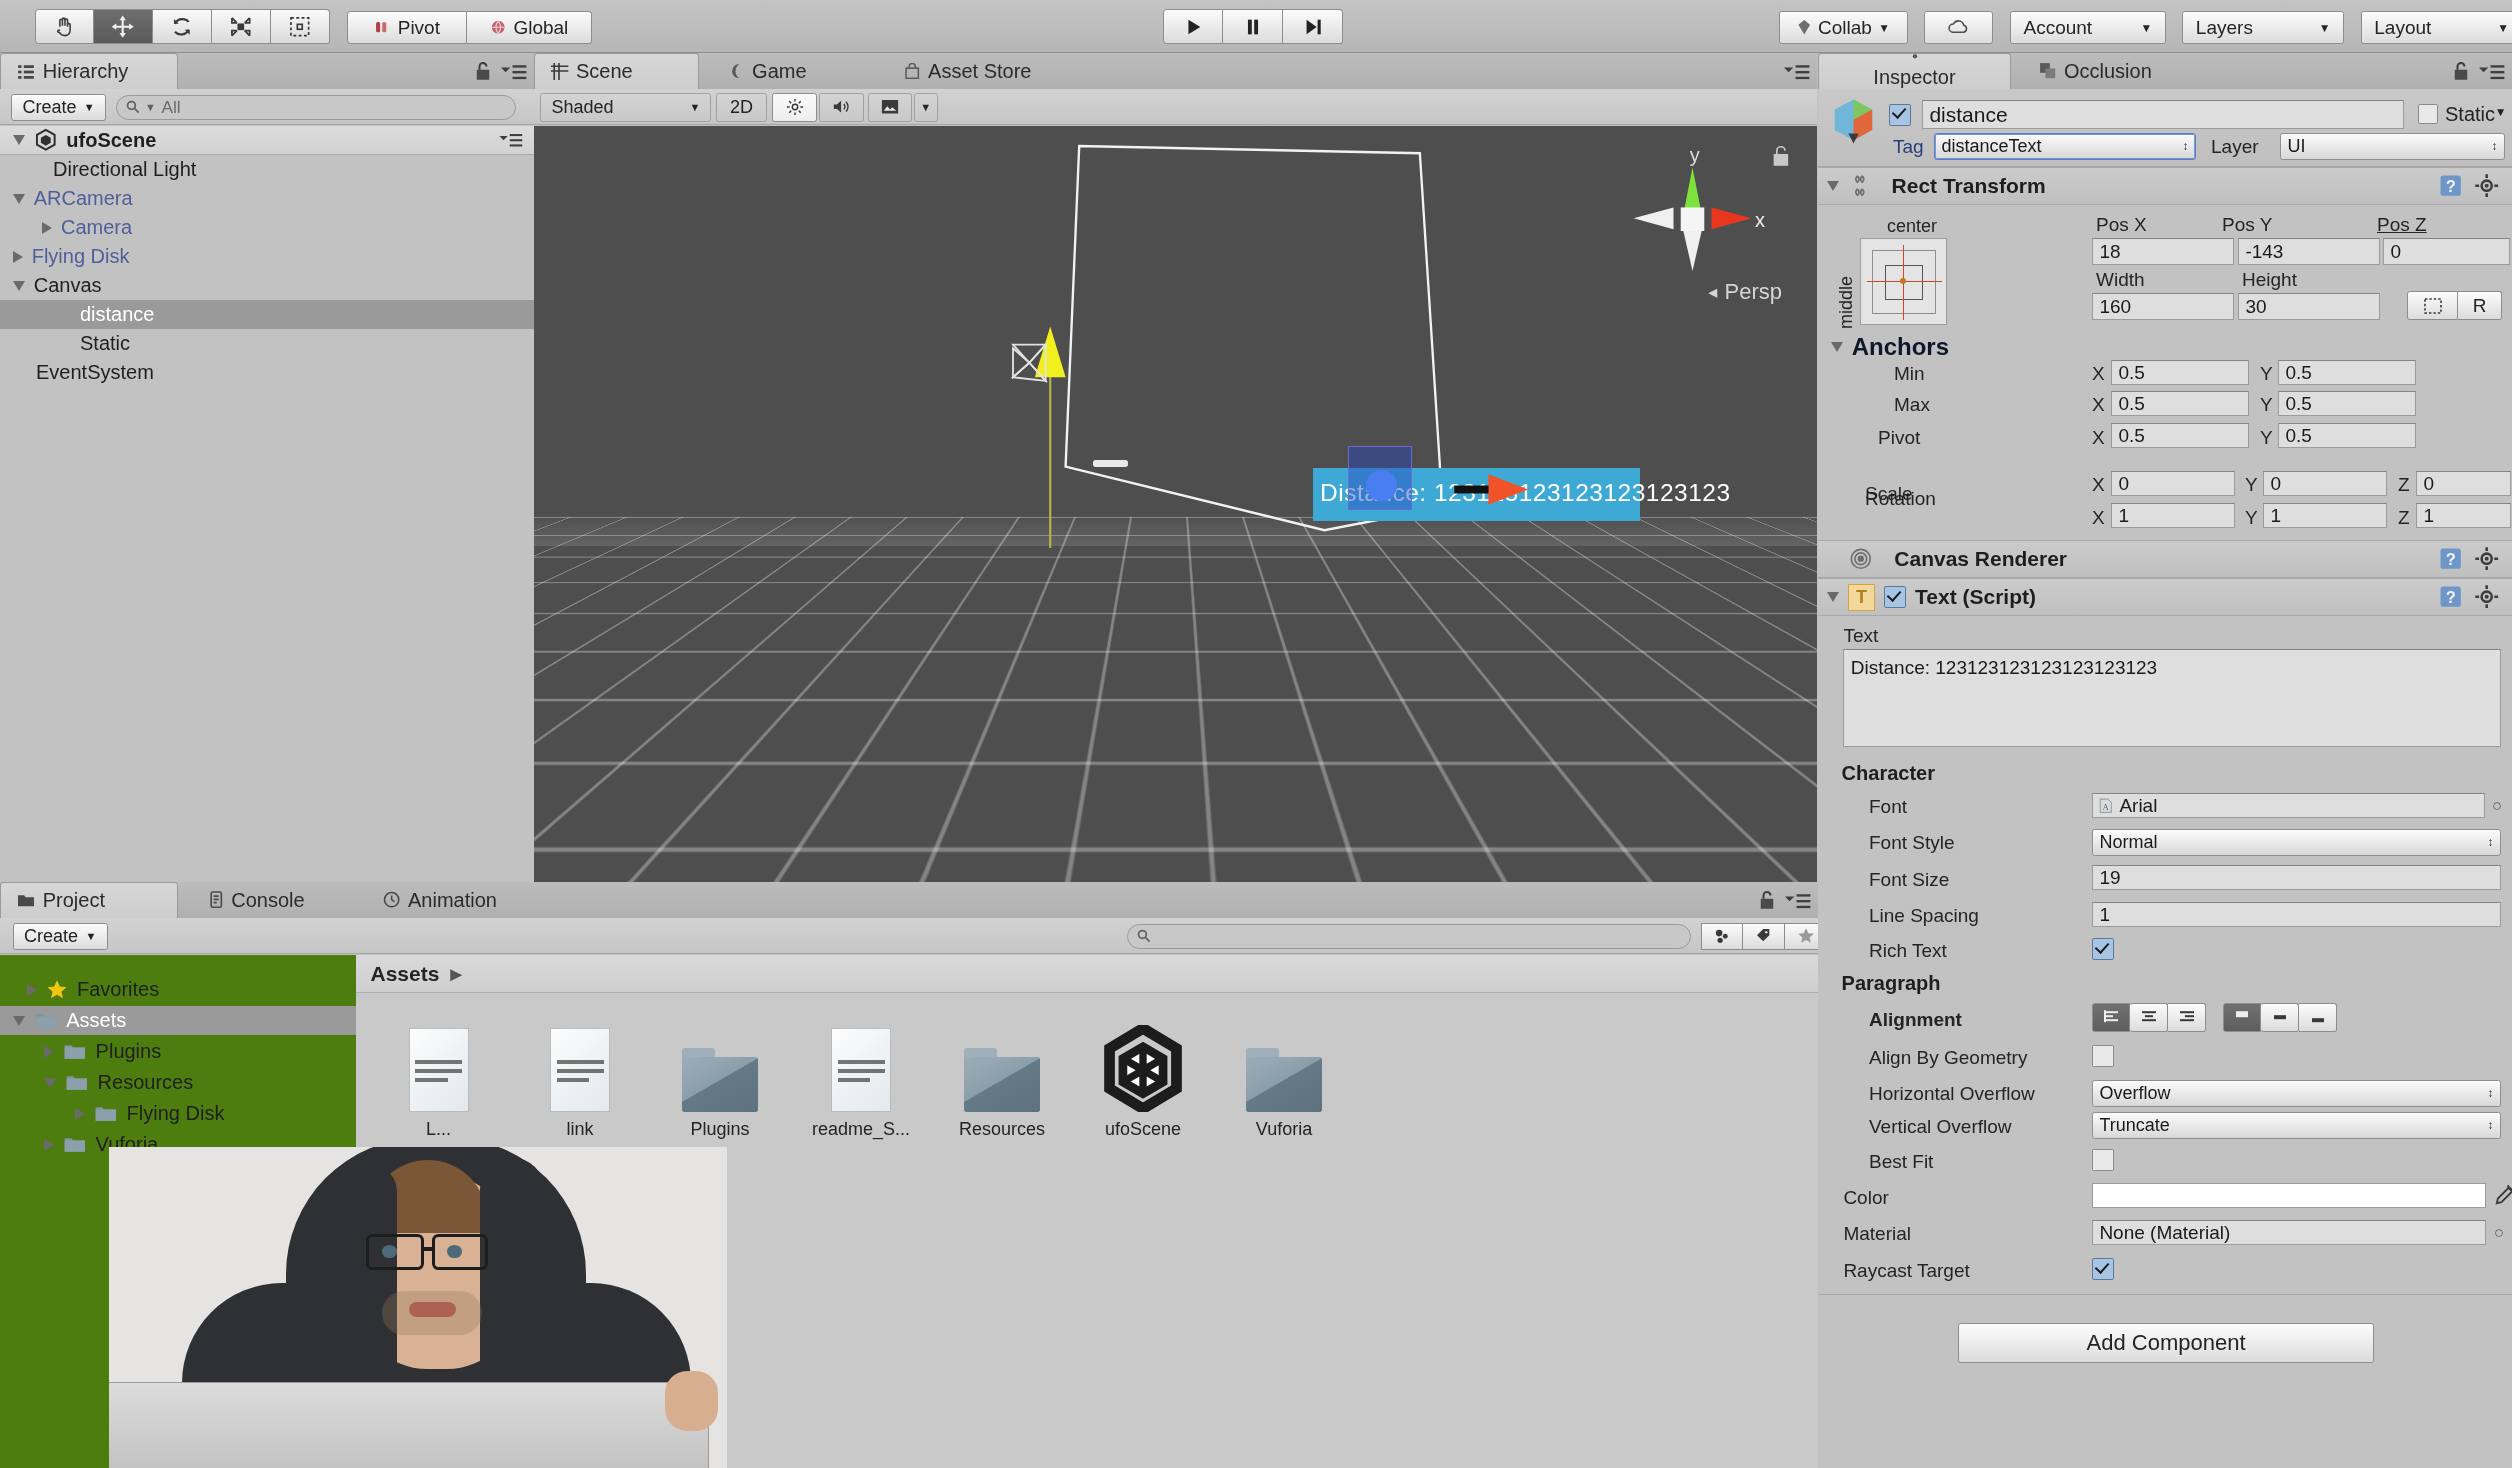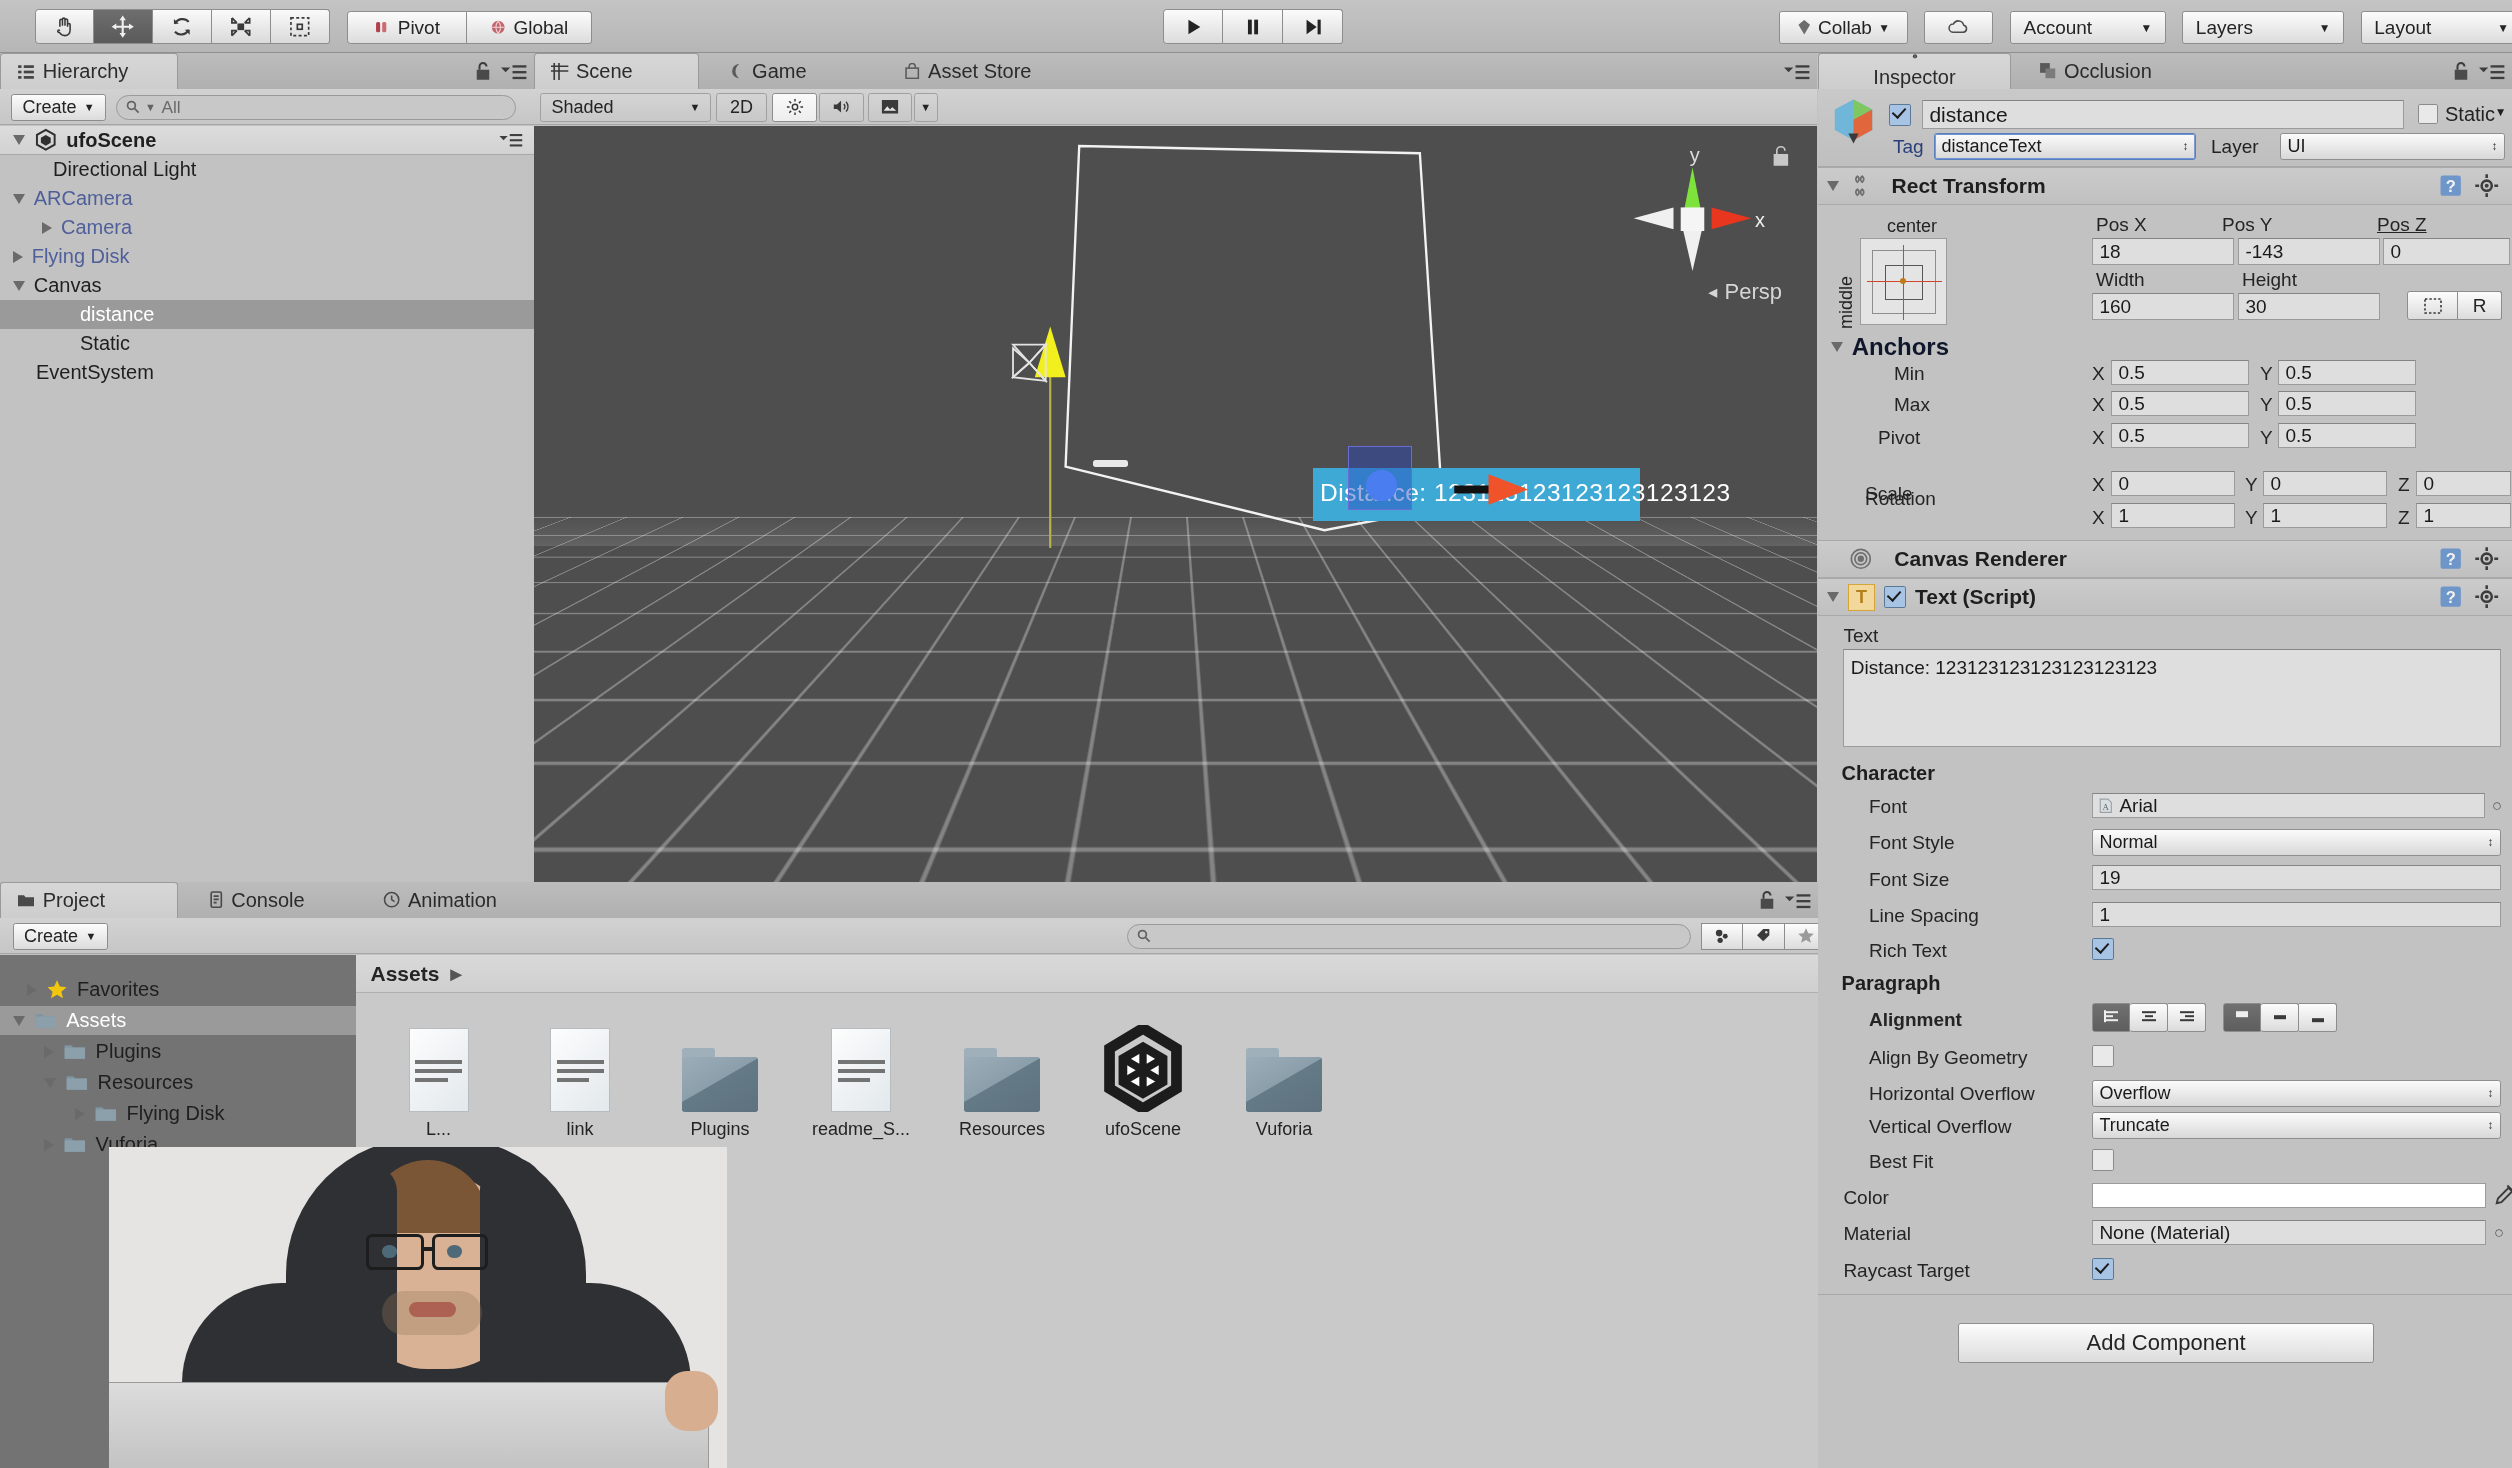--- a/index.html
+++ b/index.html
@@ -138,21 +138,21 @@
       repeating-linear-gradient(to right, rgba(255,255,255,.30) 0 1.8px, transparent 1.8px 56px),
       repeating-linear-gradient(to bottom, rgba(255,255,255,.30) 0 1.8px, transparent 1.8px 45px);
     transform: perspective(564px) rotateX(68deg);
     transform-origin: 50% 0%;
   }
   #horizon { position:absolute; left:0; top:387px; width:1283px; height:33px;
              background: linear-gradient(rgba(90,90,90,0), rgba(108,108,108,.7)); }
 
   
   #project { left: 0; top: 882px; width: 1818px; height: 587px; background: #c2c2c2; }
-  #projtree { position: absolute; left: 0; top: 73px; width: 356px; height: 514px; background:#737373; }
+  #projtree { position: absolute; left: 0; top: 73px; width: 356px; height: 514px; background:#4d7c0f; }
   .prow {
     position: absolute; left: 0; width: 356px; height: 29px;
     display: flex; align-items: center; font-size: 20px; white-space: nowrap;
   }
   .prow.sel { background: #9a9a9a; color: #fff; }
   #projgrid { position: absolute; left: 356px; top: 73px; width: 1462px; height: 514px; background: #c9c9c9; }
   #breadcrumb {
     position: absolute; left: 0; top: 0; width: 1462px; height: 38px;
     background: linear-gradient(#d9d9d9,#cfcfcf);
     display: flex; align-items: center; gap: 11px; padding-left: 14.5px;

